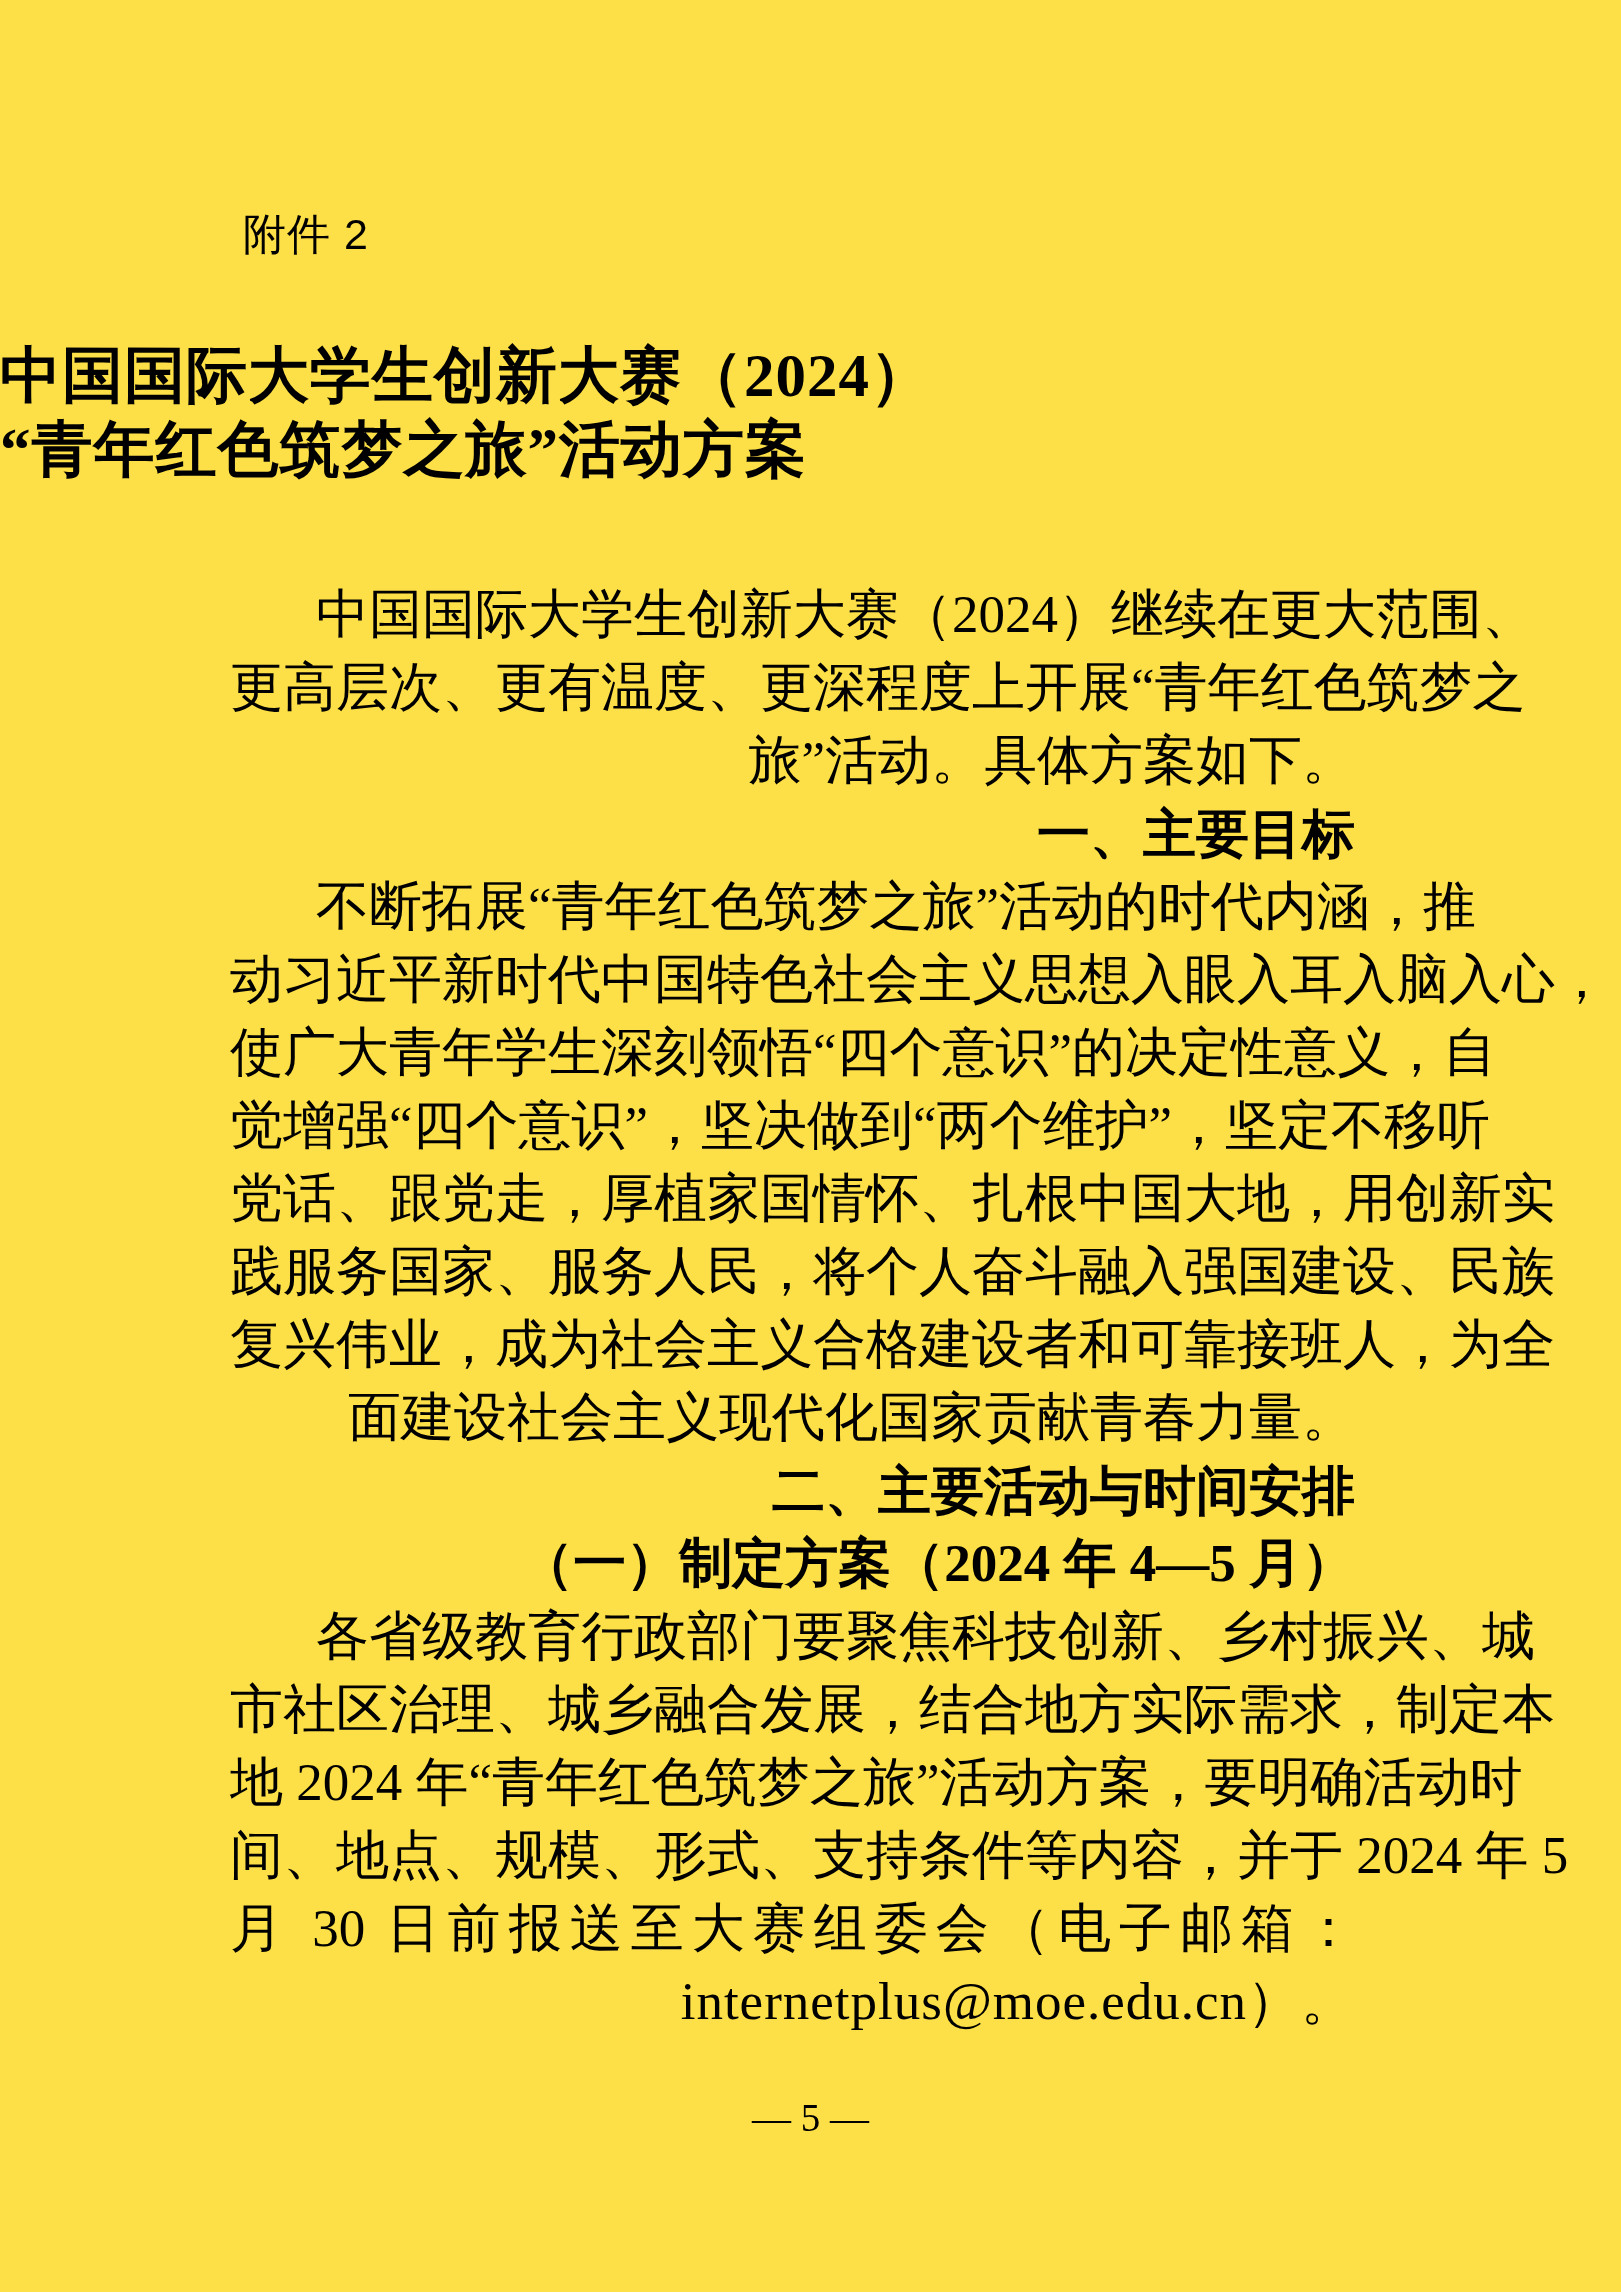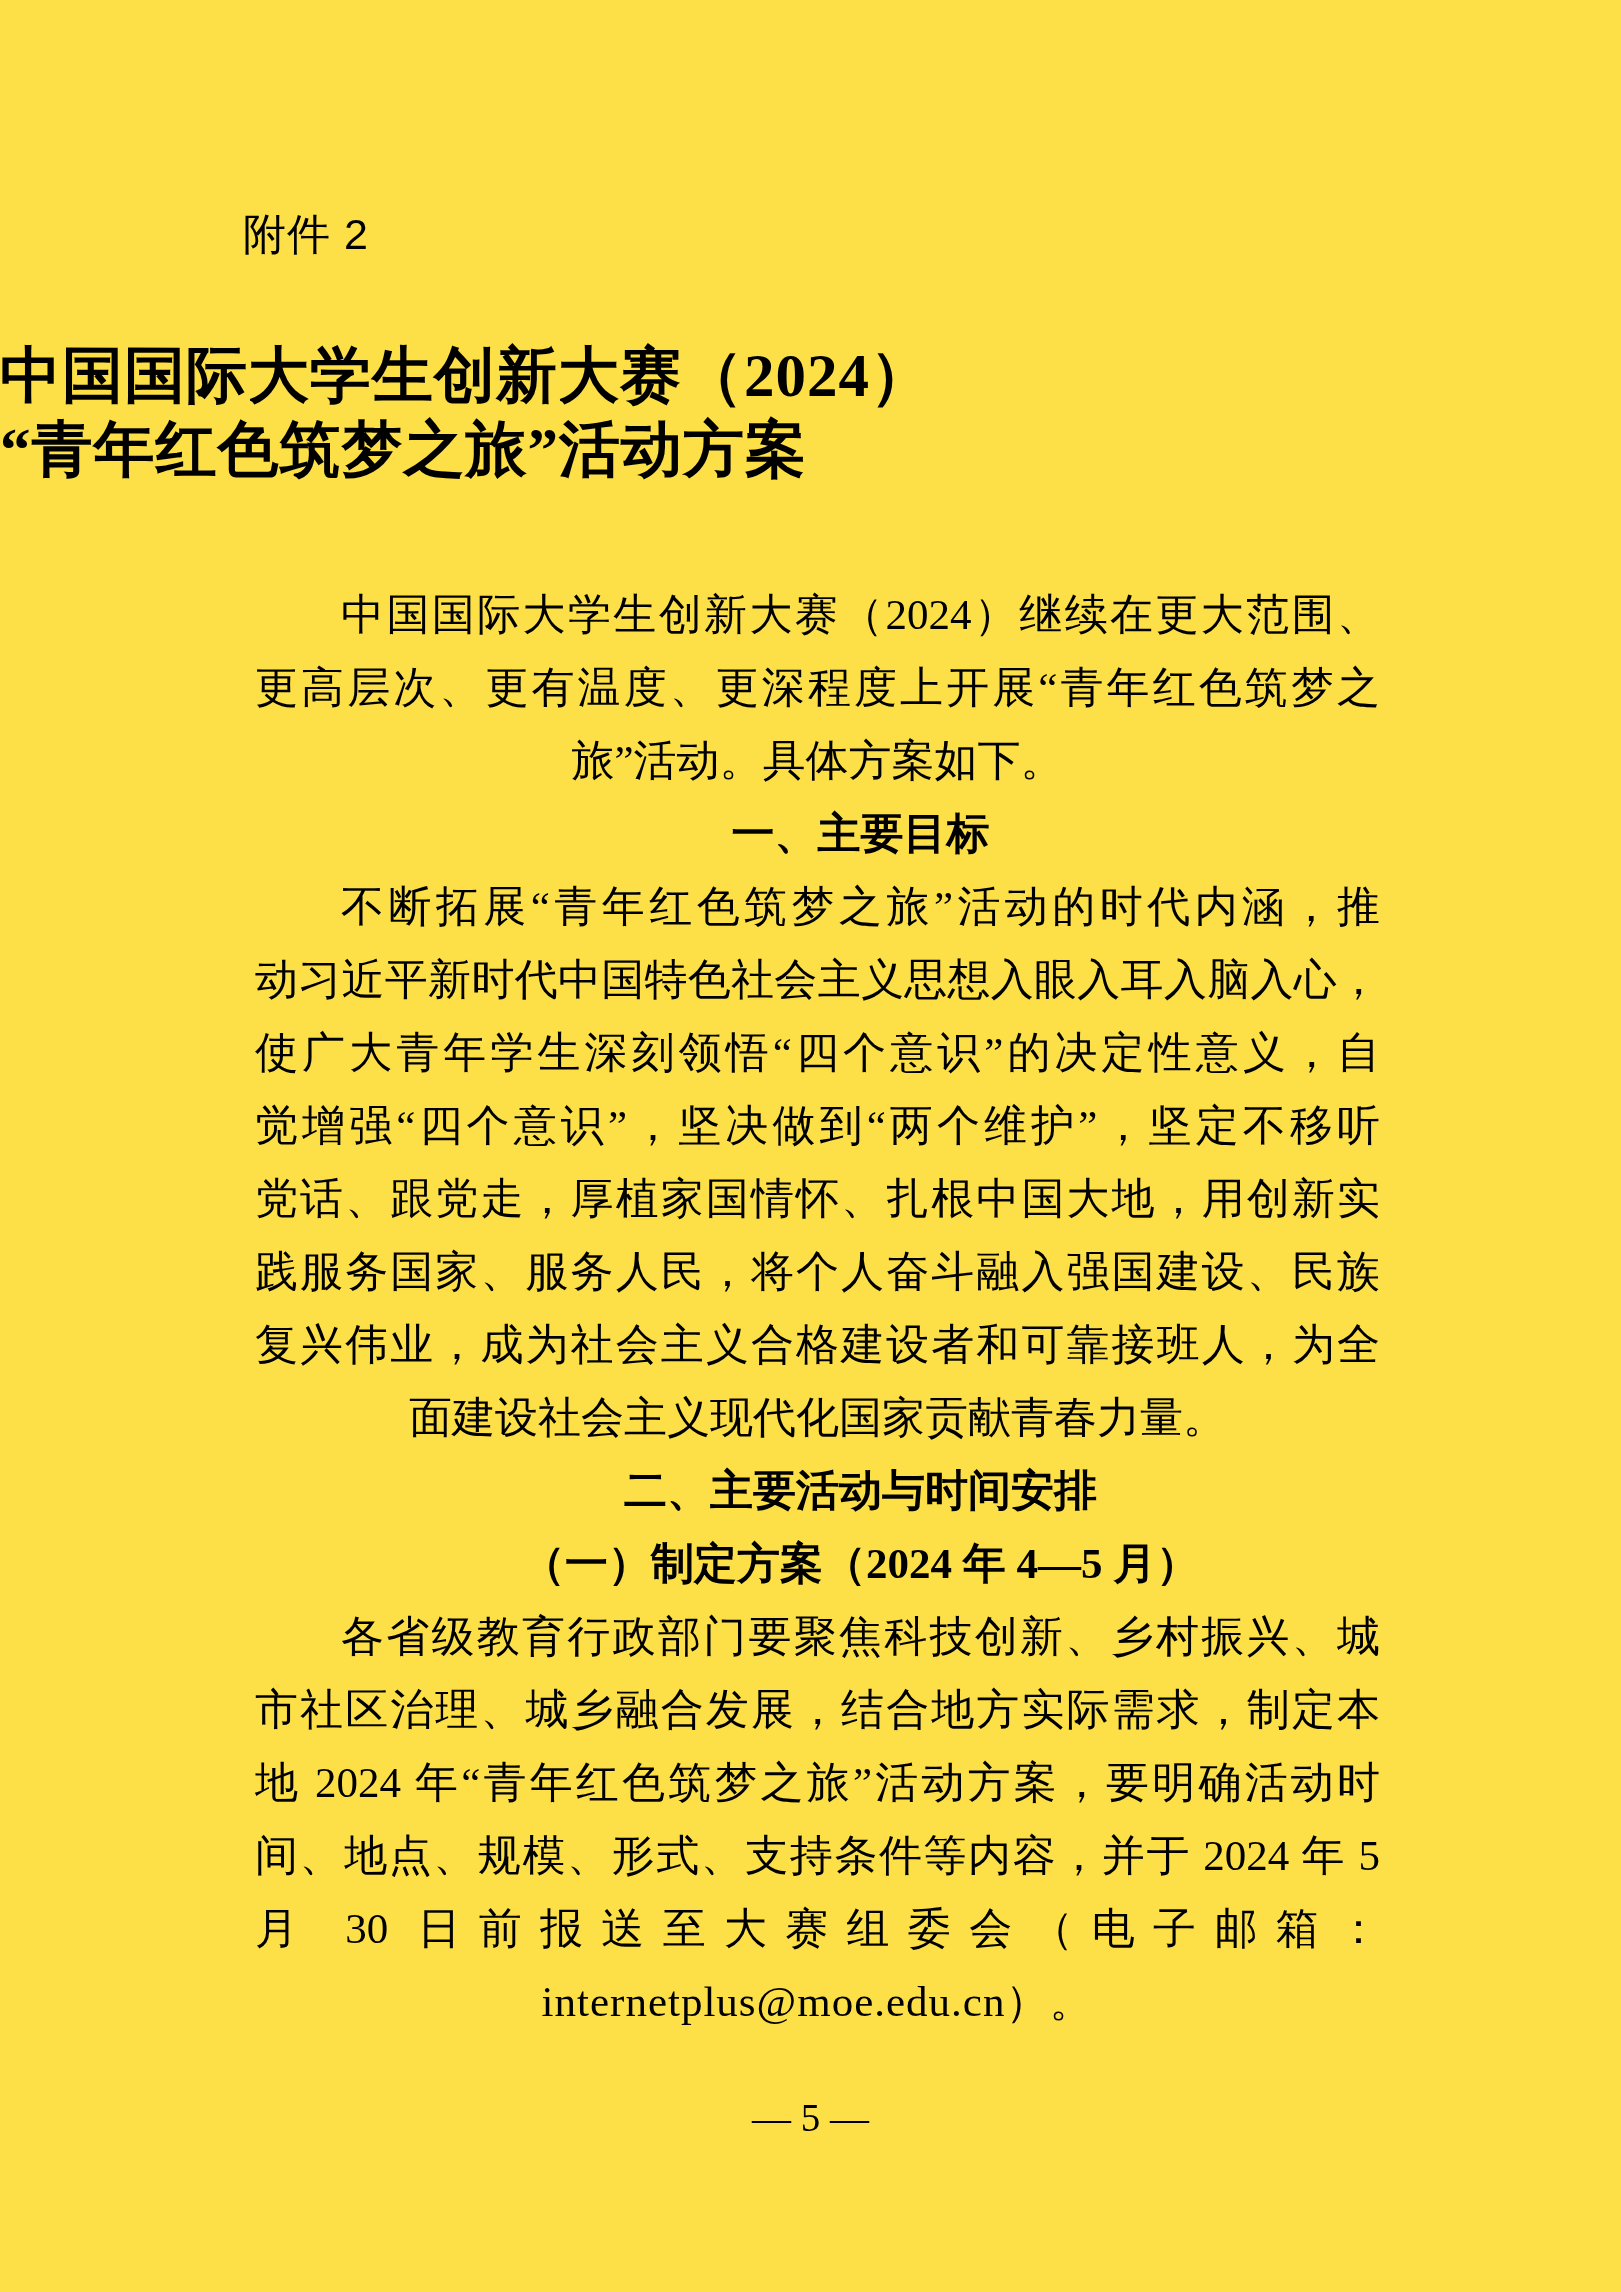--- a/index.html
+++ b/index.html
@@ -26,28 +26,28 @@
     left:0; top:339px;
     width:1621px;
     font-weight:700;
     font-size:61px;
     line-height:74px;
     letter-spacing:1px;
     white-space:nowrap;
   }
   .body-block {
     position:absolute;
-    left:255px; top:578px;
+    left:230px; top:578px;
     width:1125px;
-    font-size:43px;
+    font-size:53px;
     line-height:73px;
   }
   .line {
     white-space:nowrap;
-    text-align:center;
+    text-align:right;
   }
   .line.justify {
     text-align:justify;
     text-align-last:justify;
     text-justify:inter-character;
   }
   .line.indent { padding-left:86px; }
   .line.h1 {
     font-family:"Liberation Sans","DejaVu Sans",sans-serif;
     font-weight:700;

